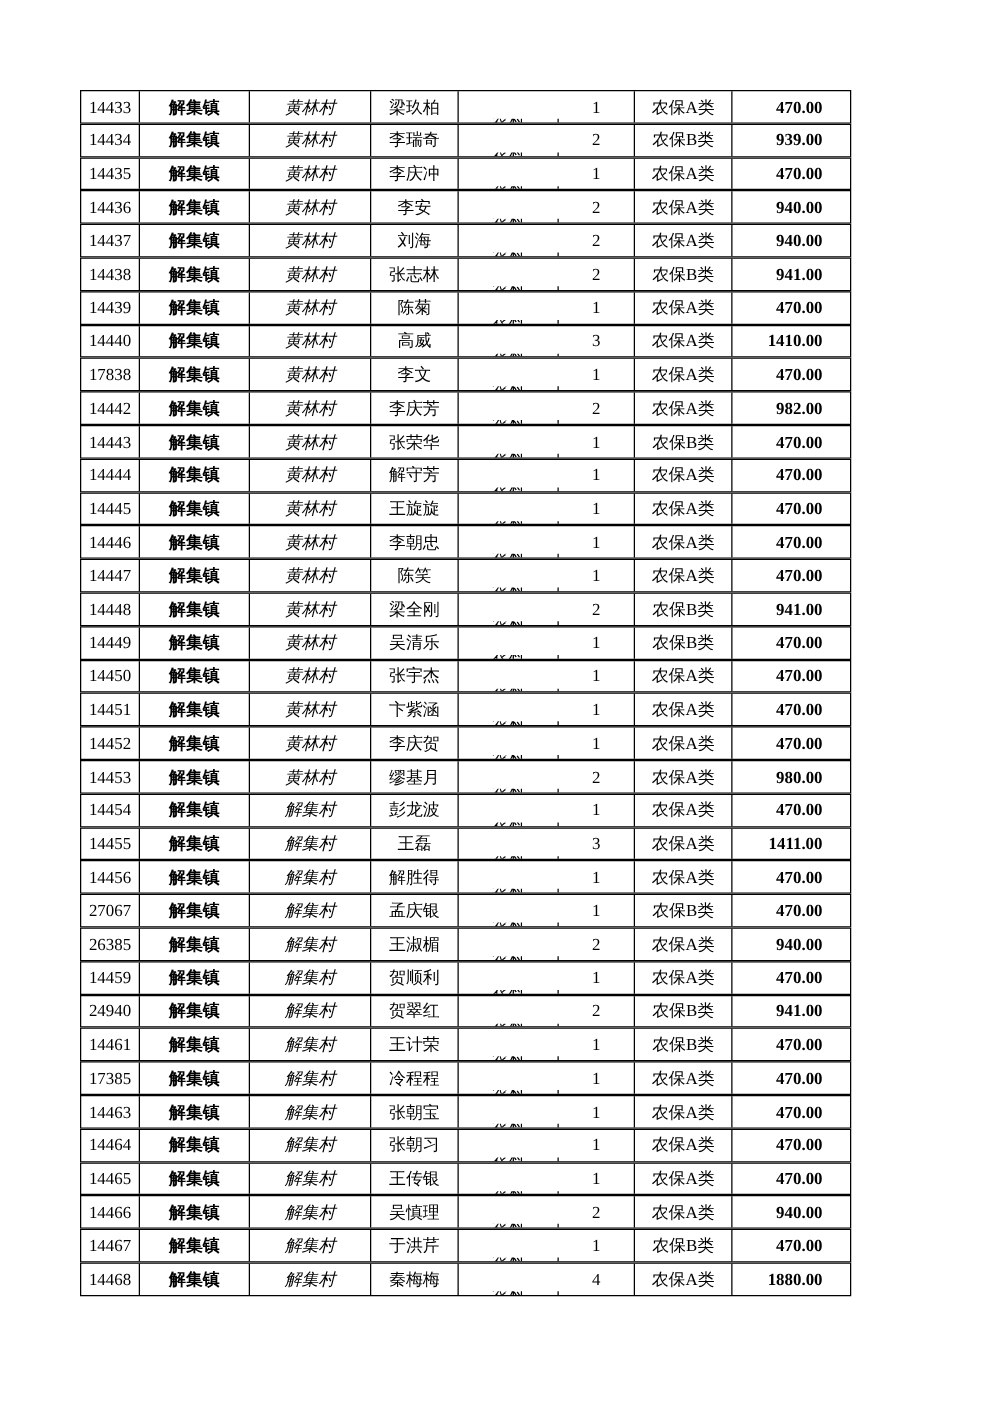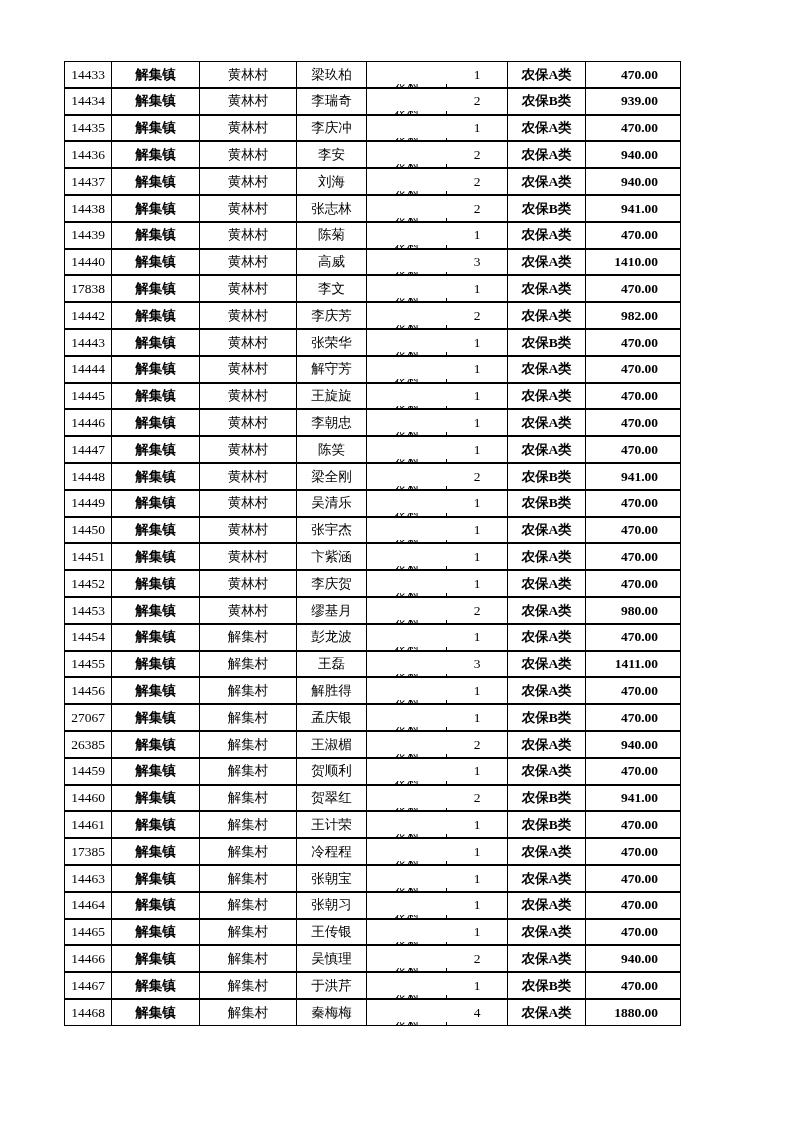--- a/index.html
+++ b/index.html
@@ -12,21 +12,21 @@
     width: 794px;
     height: 1122px;
     background: #ffffff;
     overflow: hidden;
     font-family: "Liberation Serif", "DejaVu Serif", serif;
     color: #000000;
   }
   .table {
     position: absolute;
     left: 64px;
-    top: 61px;
+    top: 72px;
     width: 617px;
     text-align: right;
   }
   .row {
     display: flex;
     box-sizing: border-box;
     width: 617px;
     height: 26.8px;
     border: 1px solid #000000;
     background: #ffffff;
@@ -40,25 +40,25 @@
     align-items: center;
     justify-content: center;
     border-right: 1px solid #000000;
     font-size: 13.5px;
     line-height: 1;
     white-space: nowrap;
     overflow: hidden;
   }
   .c-id     { flex: 0 0 47px; }
   .c-town   { flex: 0 0 88px; font-weight: bold; }
-  .c-village{ flex: 0 0 97px; }
+  .c-village{ flex: 0 0 97px; font-style: italic; }
   .c-name   { flex: 0 0 70px; }
   .c-area   { flex: 0 0 80px; margin-top: 22px; }
   .c-count  { flex: 0 0 61px; }
-  .c-type   { flex: 0 0 78px; font-weight: bold; }
+  .c-type   { flex: 0 0 78px; }
   .c-amount {
     flex: 0 0 94px;
     border-right: none;
     justify-content: flex-end;
     padding-right: 22px;
     font-weight: bold;
   }
 </style>
 </head>
 <body>
@@ -356,21 +356,21 @@
     <div class="cell c-town">解集镇</div>
     <div class="cell c-village">解集村</div>
     <div class="cell c-name">贺顺利</div>
     <div class="cell c-area">农村</div>
     <div class="cell c-count">1</div>
     <div class="cell c-type">农保A类</div>
     <div class="cell c-amount">470.00</div>
   </div>
 
   <div class="row">
-    <div class="cell c-id">14460</div>
+    <div class="cell c-id">24940</div>
     <div class="cell c-town">解集镇</div>
     <div class="cell c-village">解集村</div>
     <div class="cell c-name">贺翠红</div>
     <div class="cell c-area">农村</div>
     <div class="cell c-count">2</div>
     <div class="cell c-type">农保B类</div>
     <div class="cell c-amount">941.00</div>
   </div>
 
   <div class="row">

